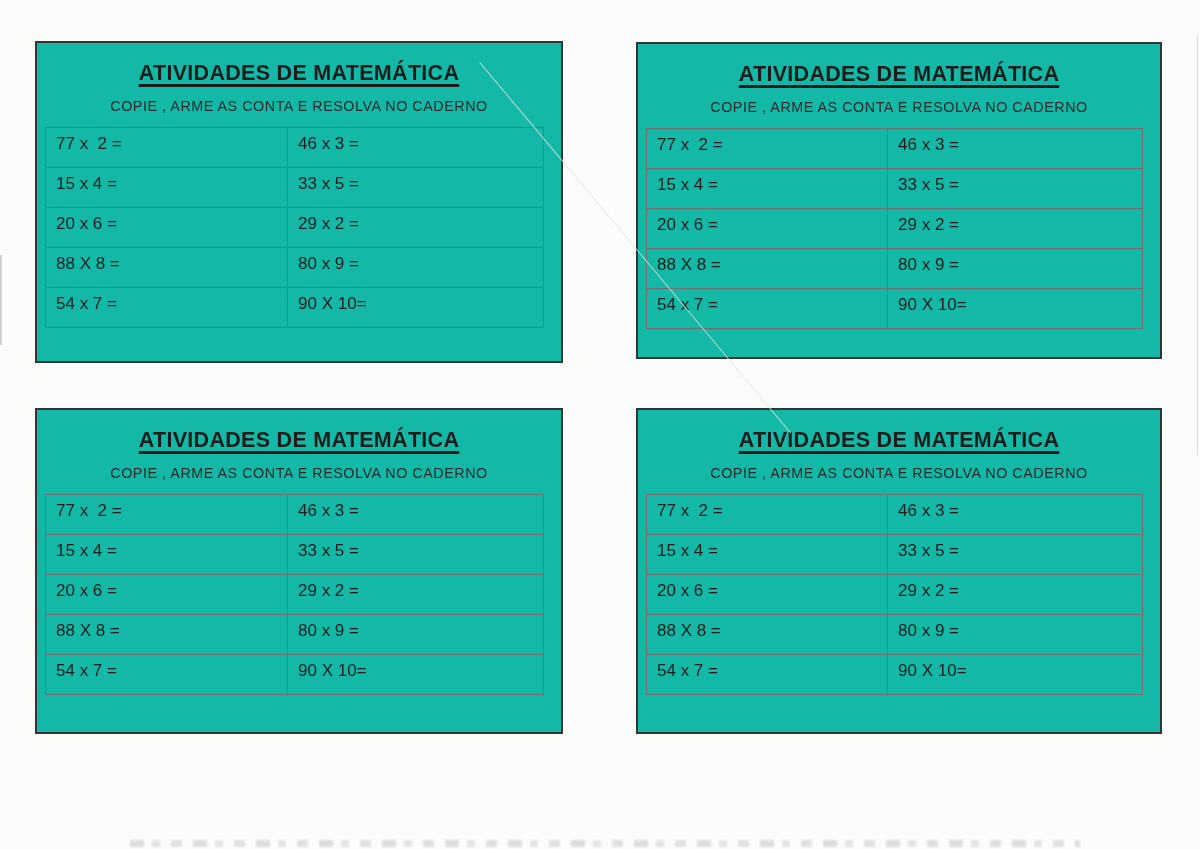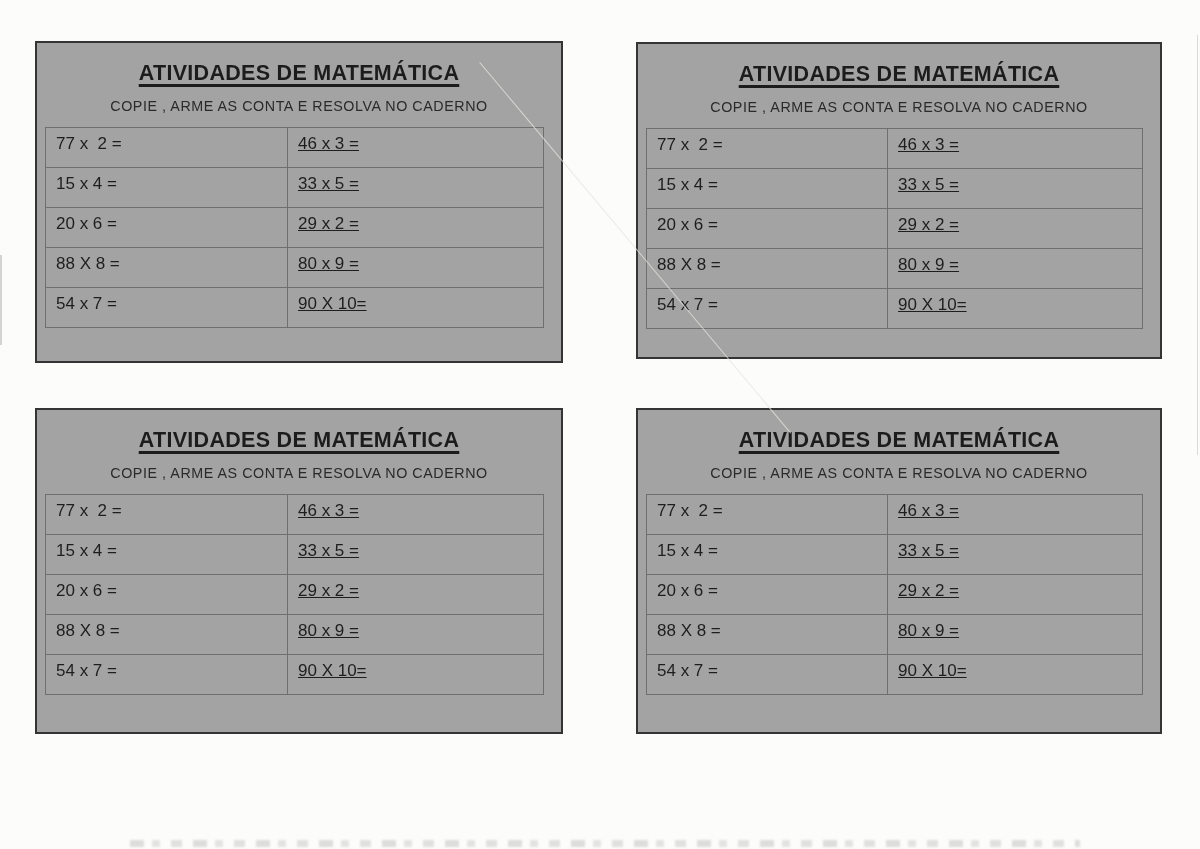--- a/index.html
+++ b/index.html
@@ -8,21 +8,21 @@
     position: relative;
     width: 1200px;
     height: 849px;
     background: #fcfcfa;
     font-family: "Liberation Sans", sans-serif;
     color: #222222;
     overflow: hidden;
   }
   .panel {
     position: absolute;
-    background: #a3a3a3;
+    background: #14b8a6;
     border: 2px solid #343434;
   }
   .p1 { left: 35px;  top: 41px;  width: 528px; height: 322px; }
   .p2 { left: 636px; top: 42px;  width: 526px; height: 317px; }
   .p3 { left: 35px;  top: 408px; width: 528px; height: 326px; }
   .p4 { left: 636px; top: 408px; width: 526px; height: 326px; }
 
   .title {
     margin: 18px 6px 0;
     text-align: center;
@@ -51,21 +51,21 @@
   table.problems td {
     border: 1px solid #6f6f6f;
     height: 40px;
     vertical-align: top;
     padding: 6px 6px 0 10px;
     font-size: 17px;
     color: #1e1e1e;
     white-space: pre; 
   }
   table.problems td.col-left  { width: 48.6%; }
-  table.problems td.col-right { width: 51.4%; text-decoration: underline; }
+  table.problems td.col-right { width: 51.4%; }
 
   
   .fold-line {
     position: absolute;
     left: 480px; top: 62px;
     width: 484px; height: 1px;
     background: #e4e4df;
     transform-origin: 0 0;
     transform: rotate(50deg);
     opacity: 0.75;

